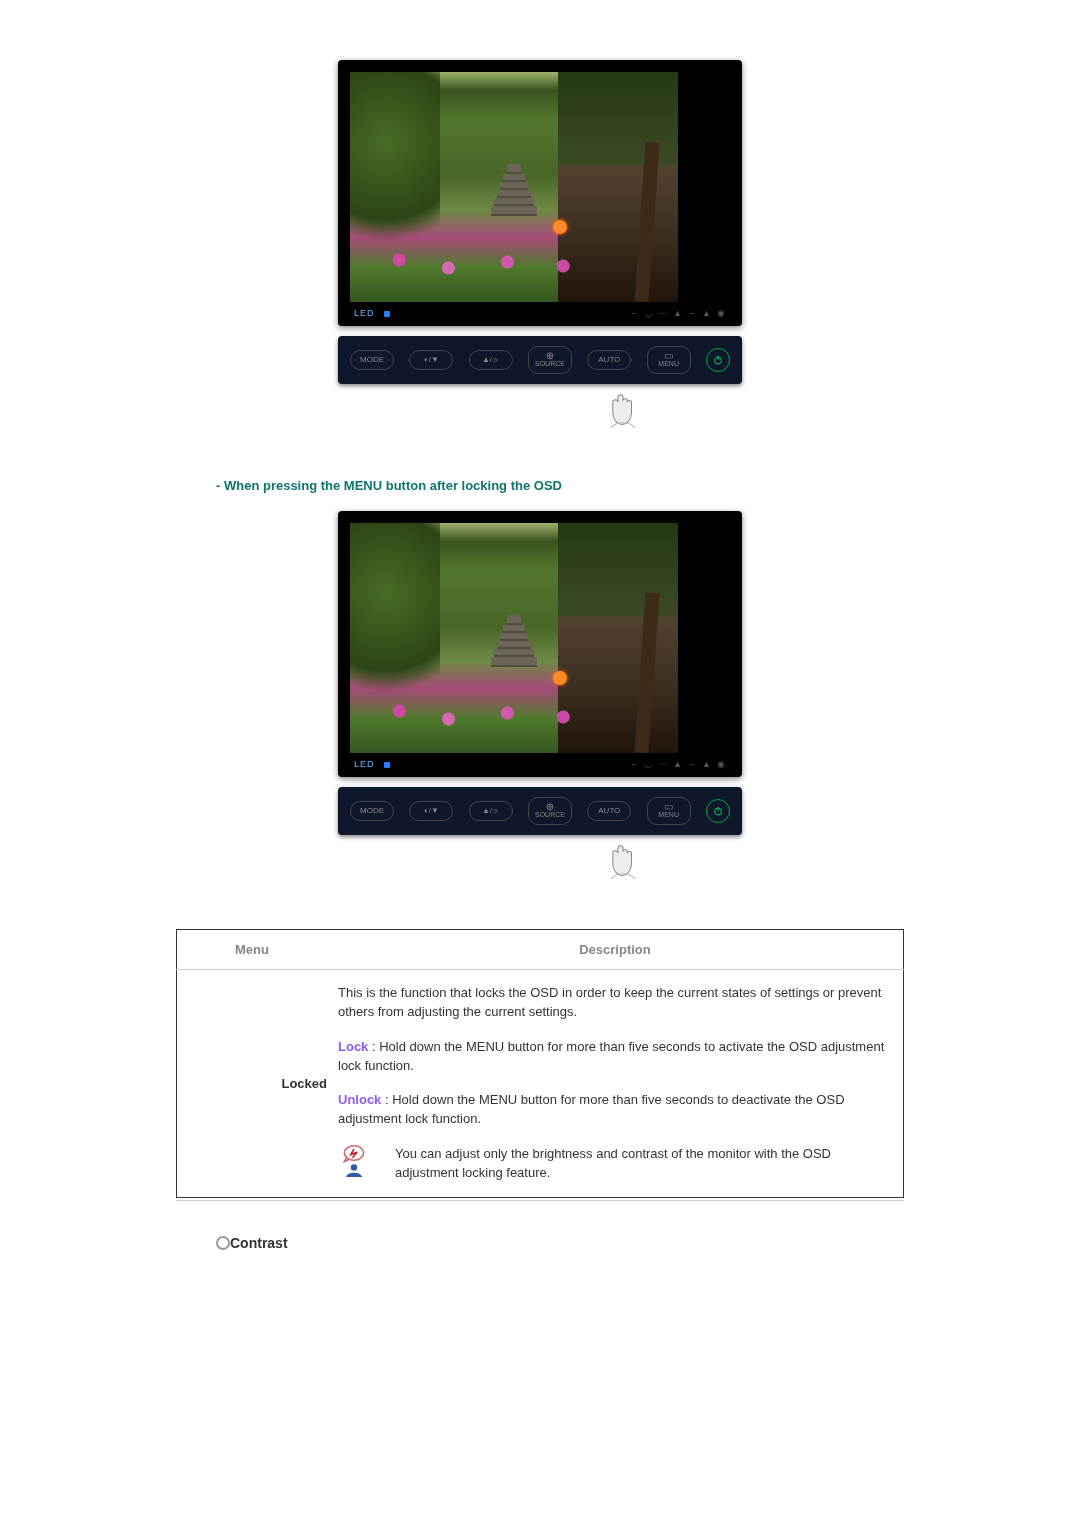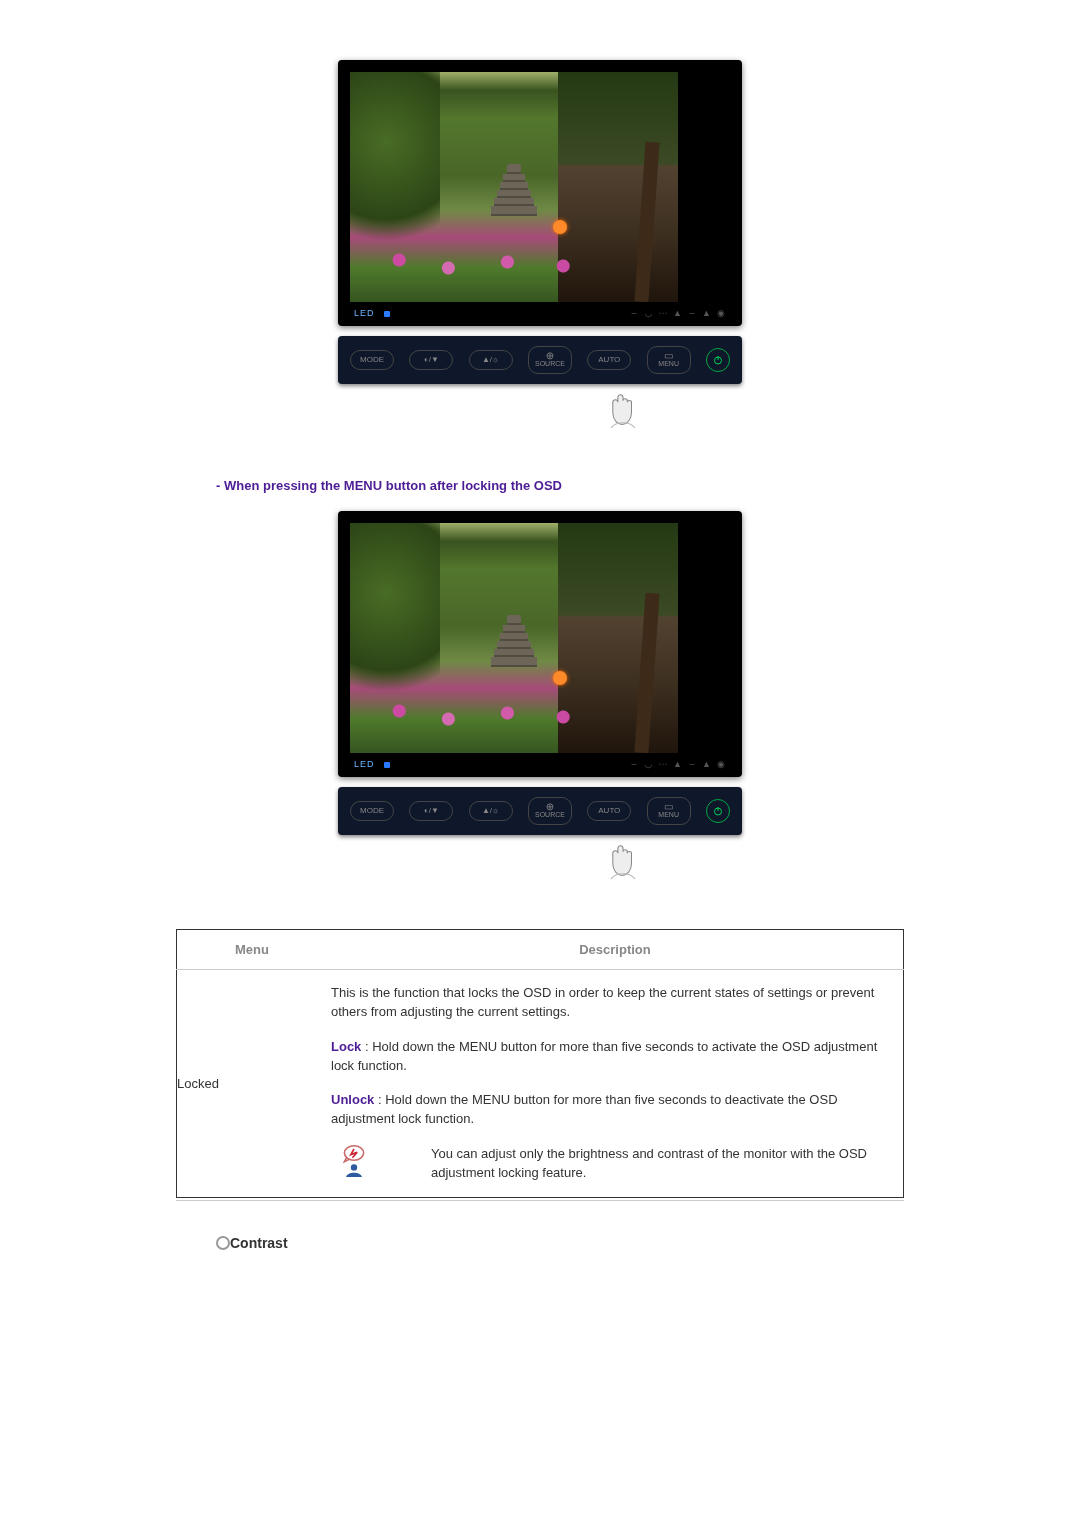--- a/index.html
+++ b/index.html
@@ -130,21 +130,21 @@
     position:relative; height:50px; margin-top:4px;
   }
   .hand-pointer svg{
     position:absolute; right:102px; top:0;
     width:34px; height:44px;
   }
 
   
   .section-heading {
     font-weight:bold;
-    color:#4c1d95;
+    color:#0f766e;
     font-size:13px;
     margin:8px 0 18px 86px;
   }
 
   
   .info-table {
     width:728px;
     margin:30px auto 0 auto;
     border:1px solid #333;
     border-collapse:collapse;
@@ -157,26 +157,26 @@
     border-bottom:1px solid #ccc;
     font-size:13px;
   }
   .info-table td {
     padding:0;
     vertical-align:middle;
     color:#333;
     font-size:13px;
   }
   .info-table .menu-cell{
-    width:150px; text-align:left; font-weight:normal;
+    width:150px; text-align:right; font-weight:bold;
   }
   .desc-inner{padding:14px 14px 14px 4px;}
-  .desc-inner p{margin:0 0 16px 0; line-height:1.45;}
+  .desc-inner p{margin:0 0 16px 7px; line-height:1.45;}
   .desc-inner p:last-child{margin-bottom:0;}
-  .desc-inner b{color:#4c1d95;}
+  .desc-inner b{color:#8b5cf6;}
   .tiprow{display:flex;gap:18px;align-items:flex-start;}
   .tip-icon{flex:0 0 46px;display:flex;justify-content:center;}
   .tip-icon svg{width:34px;height:32px;}
   .table-end{
     width:728px;margin:2px auto 34px auto;
     border-bottom:1px solid #ccc;
   }
 
   
   .sub-heading{
@@ -342,21 +342,21 @@
             <div class="tiprow">
               <div class="tip-icon">
                 <svg viewBox="0 0 40 40">
                   <ellipse cx="20" cy="10" rx="12" ry="9" fill="none" stroke="#c96a6a" stroke-width="2"></ellipse>
                   <path d="M11 15l-3 6 6-3" fill="none" stroke="#c96a6a" stroke-width="2"></path>
                   <path d="M20 5l-4 7 8-3-6 7" fill="none" stroke="#c23" stroke-width="2"></path>
                   <circle cx="20" cy="28" r="4" fill="#2e5ba0"></circle>
                   <path d="M10 40c2-7 18-7 20 0z" fill="#2e5ba0"></path>
                 </svg>
               </div>
-              <div style="line-height:1.45;margin-left:36px;">You can adjust only the brightness and contrast of the monitor with the OSD adjustment locking feature.</div>
+              <div style="line-height:1.45;">You can adjust only the brightness and contrast of the monitor with the OSD adjustment locking feature.</div>
             </div>
           </div>
         </td>
       </tr>
     </tbody>
   </table>
   <div class="table-end"></div>
 
   <div class="sub-heading">
     <span class="bullet-ring"></span>

